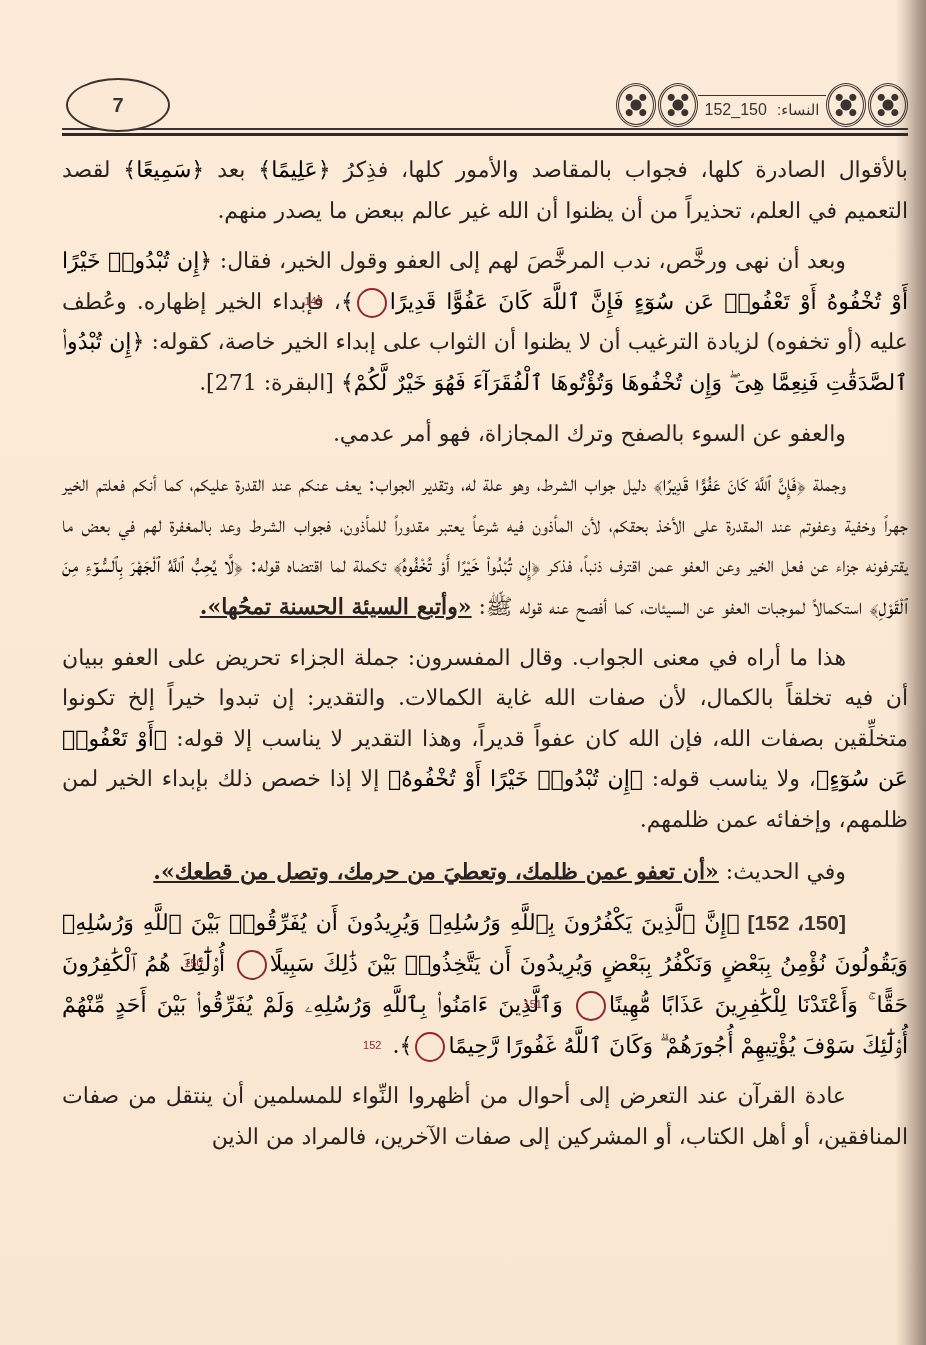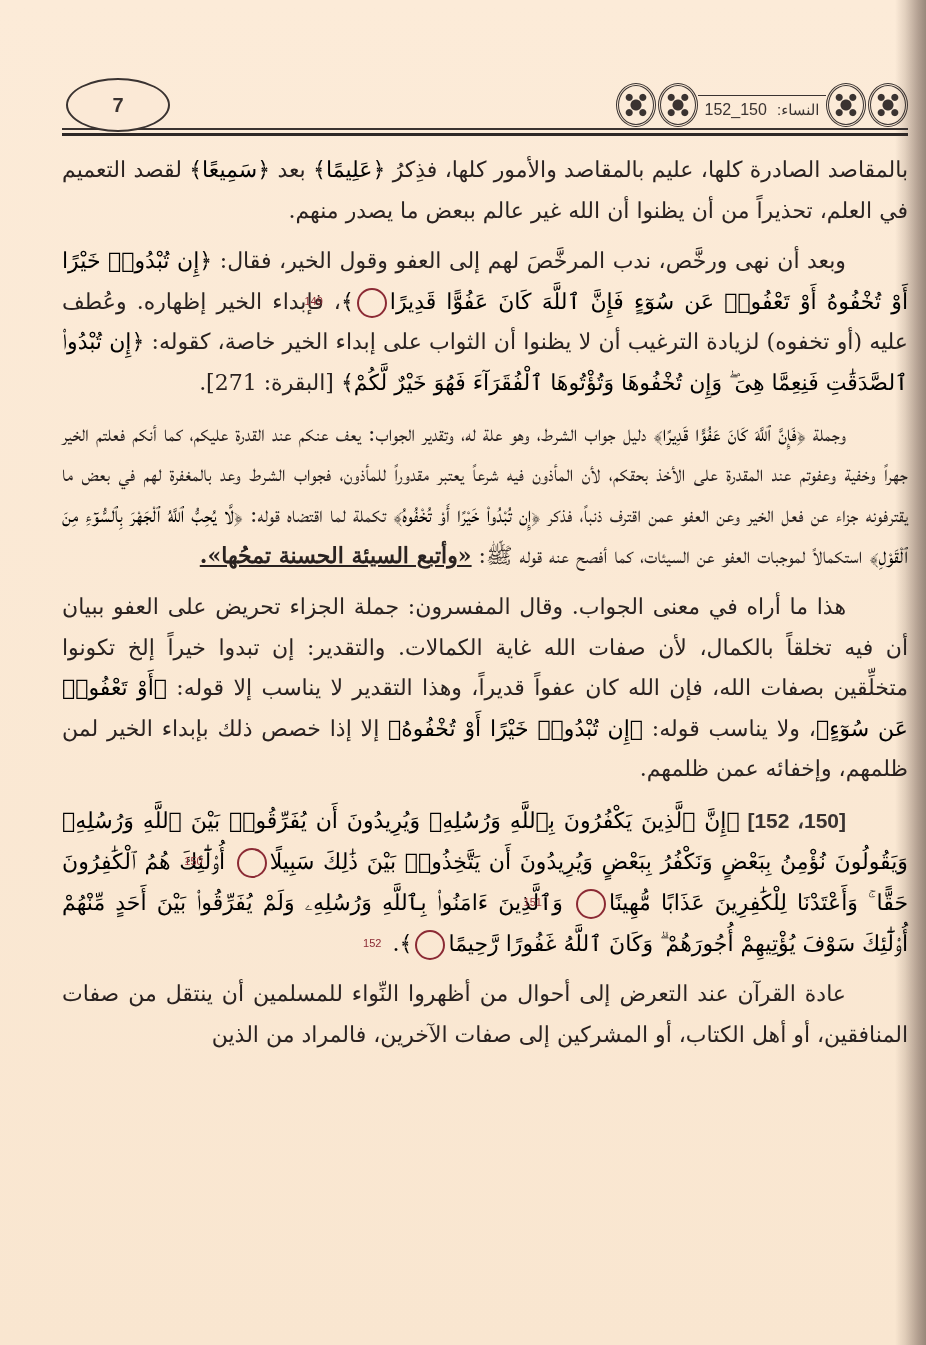--- a/index.html
+++ b/index.html
@@ -88,19 +88,21 @@
       <span class="nums">150_152</span>
     </div>
     <div class="ornament">
         <span></span>
         <span></span>
       </div>
   </div>
 </div>
 
 <div class="body-text">
-  <p class=""><span>بالمقاصد الصادرة كلها، عليم بالمقاصد والأمور كلها، فذِكرُ </span><span class="q">﴿عَلِيمًا﴾</span><span> بعد </span><span class="q">﴿سَمِيعًا﴾</span><span> لقصد التعميم في العلم، تحذيراً من أن يظنوا أن الله غير عالم ببعض ما يصدر منهم.</span></p>
+  <p class=""><span>بالأقوال الصادرة كلها، فجواب بالمقاصد والأمور كلها، فذِكرُ </span><span class="q">﴿عَلِيمًا﴾</span><span> بعد </span><span class="q">﴿سَمِيعًا﴾</span><span> لقصد التعميم في العلم، تحذيراً من أن يظنوا أن الله غير عالم ببعض ما يصدر منهم.</span></p>
   <p class="indent gap-s"><span>وبعد أن نهى ورخَّص، ندب المرخَّصَ لهم إلى العفو وقول الخير، فقال: </span><span class="q">﴿إِن تُبْدُوا۟ خَيْرًا أَوْ تُخْفُوهُ أَوْ تَعْفُوا۟ عَن سُوٓءٍ فَإِنَّ ٱللَّهَ كَانَ عَفُوًّا قَدِيرًا</span><span class="vmark">149</span><span class="q">﴾</span><span>، فإبداء الخير إظهاره. وعُطف عليه (أو تخفوه) لزيادة الترغيب أن لا يظنوا أن الثواب على إبداء الخير خاصة، كقوله: </span><span class="q">﴿إِن تُبْدُوا۟ ٱلصَّدَقَٰتِ فَنِعِمَّا هِىَ ۖ وَإِن تُخْفُوهَا وَتُؤْتُوهَا ٱلْفُقَرَآءَ فَهُوَ خَيْرٌ لَّكُمْ﴾</span><span> [البقرة: 271].</span></p>
+  <p class="indent gap-s"><span>والعفو عن السوء بالصفح وترك المجازاة، فهو أمر عدمي.</span></p>
   <p class="indent gap-s"><span>وجملة </span><span class="q">﴿فَإِنَّ ٱللَّهَ كَانَ عَفُوًّا قَدِيرًا﴾</span><span> دليل جواب الشرط، وهو علة له، وتقدير الجواب: يعف عنكم عند القدرة عليكم، كما أنكم فعلتم الخير جهراً وخفية وعفوتم عند المقدرة على الأخذ بحقكم، لأن المأذون فيه شرعاً يعتبر مقدوراً للمأذون، فجواب الشرط وعد بالمغفرة لهم في بعض ما يقترفونه جزاء عن فعل الخير وعن العفو عمن اقترف ذنباً، فذكر </span><span class="q">﴿إِن تُبْدُوا۟ خَيْرًا أَوْ تُخْفُوهُ﴾</span><span> تكملة لما اقتضاه قوله: </span><span class="q">﴿لَّا يُحِبُّ ٱللَّهُ ٱلْجَهْرَ بِٱلسُّوٓءِ مِنَ ٱلْقَوْلِ﴾</span><span> استكمالاً لموجبات العفو عن السيئات، كما أفصح عنه قوله ﷺ: </span><span class="bold">«وأتبع السيئة الحسنة تمحُها».</span></p>
   <p class="indent gap-s"><span>هذا ما أراه في معنى الجواب. وقال المفسرون: جملة الجزاء تحريض على العفو ببيان أن فيه تخلقاً بالكمال، لأن صفات الله غاية الكمالات. والتقدير: إن تبدوا خيراً إلخ تكونوا متخلِّقين بصفات الله، فإن الله كان عفواً قديراً، وهذا التقدير لا يناسب إلا قوله: </span><span class="q">﴿أَوْ تَعْفُوا۟ عَن سُوٓءٍ﴾</span><span>، ولا يناسب قوله: </span><span class="q">﴿إِن تُبْدُوا۟ خَيْرًا أَوْ تُخْفُوهُ﴾</span><span> إلا إذا خصص ذلك بإبداء الخير لمن ظلمهم، وإخفائه عمن ظلمهم.</span></p>
+  <p class="indent gap-s"><span>وفي الحديث: </span><span class="bold">«أن تعفو عمن ظلمك، وتعطيَ من حرمك، وتصل من قطعك».</span></p>
   <p class="indent gap-s verse-block"><span class="heading-verse">[150، 152] </span><span class="q">﴿إِنَّ ٱلَّذِينَ يَكْفُرُونَ بِٱللَّهِ وَرُسُلِهِۦ وَيُرِيدُونَ أَن يُفَرِّقُوا۟ بَيْنَ ٱللَّهِ وَرُسُلِهِۦ وَيَقُولُونَ نُؤْمِنُ بِبَعْضٍ وَنَكْفُرُ بِبَعْضٍ وَيُرِيدُونَ أَن يَتَّخِذُوا۟ بَيْنَ ذَٰلِكَ سَبِيلًا</span><span class="vmark">150</span><span class="q"> أُو۟لَٰٓئِكَ هُمُ ٱلْكَٰفِرُونَ حَقًّا ۚ وَأَعْتَدْنَا لِلْكَٰفِرِينَ عَذَابًا مُّهِينًا</span><span class="vmark">151</span><span class="q"> وَٱلَّذِينَ ءَامَنُوا۟ بِٱللَّهِ وَرُسُلِهِۦ وَلَمْ يُفَرِّقُوا۟ بَيْنَ أَحَدٍ مِّنْهُمْ أُو۟لَٰٓئِكَ سَوْفَ يُؤْتِيهِمْ أُجُورَهُمْ ۗ وَكَانَ ٱللَّهُ غَفُورًا رَّحِيمًا</span><span class="vmark">152</span><span class="q">﴾.</span></p>
   <p class="indent gap-s"><span>عادة القرآن عند التعرض إلى أحوال من أظهروا النِّواء للمسلمين أن ينتقل من صفات المنافقين، أو أهل الكتاب، أو المشركين إلى صفات الآخرين، فالمراد من الذين</span></p>
 </div>
 
 </body></html>

